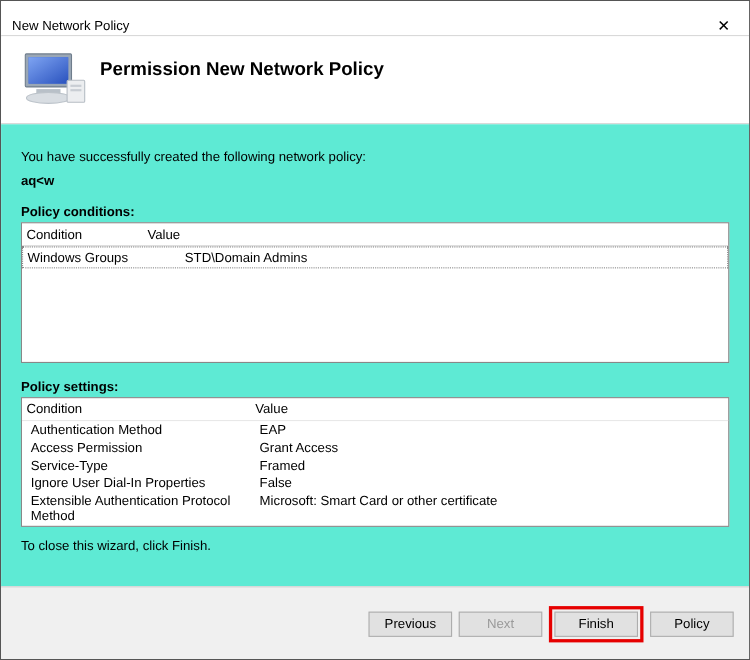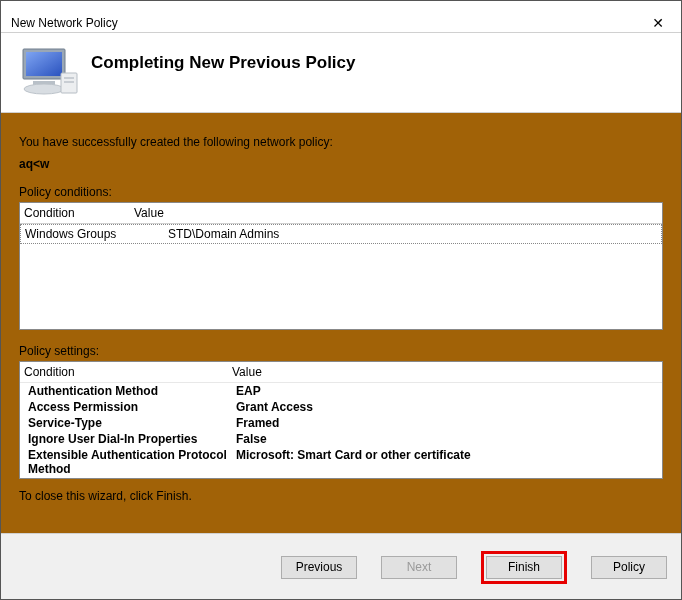--- a/index.html
+++ b/index.html
@@ -38,27 +38,27 @@
     border-bottom: 1px solid #d0d0d0;
   }
   .header .icon-wrap { width: 70px; }
   .header .heading {
     font-size: 17px;
     font-weight: bold;
     color: #000;
     margin-top: -20px;
   }
   .content {
-    background: #a16207;
+    background: #5eead4;
     padding: 16px 18px 0 18px;
     height: 420px;
   }
   .intro { margin: 6px 0 8px 0; }
   .policy-name { font-weight: bold; margin-bottom: 14px; }
-  .section-label { font-weight: normal; margin-bottom: 3px; }
+  .section-label { font-weight: bold; margin-bottom: 3px; }
   .conditions-box {
     background: #fff;
     border: 1px solid #888;
     height: 128px;
   }
   .cond-header {
     display: flex;
     border-bottom: 1px solid #d0d0d0;
     padding: 3px 4px;
   }
@@ -85,31 +85,30 @@
   .settings-header {
     display: flex;
     padding: 3px 4px;
     border-bottom: 1px solid #e8e8e8;
   }
   .set-col1 { width: 208px; }
   .set-col2 { flex: 1; }
   .set-row {
     display: flex;
     padding: 1px 8px;
-    font-weight: bold;
   }
   .close-hint { margin-top: 10px; }
   .footer {
     background: #f0f0f0;
     height: 67px;
     display: flex;
     justify-content: flex-end;
     align-items: center;
     padding-right: 14px;
-    gap: 24px;
+    gap: 6px;
     border-top: 1px solid #d0d0d0;
   }
   .btn {
     min-width: 76px;
     height: 23px;
     background: #e1e1e1;
     border: 1px solid #adadad;
     font-size: 12px;
     font-family: inherit;
     cursor: pointer;
@@ -150,21 +149,21 @@
       <rect x="43" y="34" width="10" height="2" fill="#c8cdd3"></rect>
       <rect x="43" y="38" width="10" height="2" fill="#c8cdd3"></rect>
       <defs>
         <linearGradient id="g1" x1="0" y1="0" x2="1" y2="1">
           <stop offset="0" stop-color="#7ea4f2"></stop>
           <stop offset="1" stop-color="#2a52be"></stop>
         </linearGradient>
       </defs>
     </svg>
   </div>
-  <div class="heading">Completing New Previous Policy</div>
+  <div class="heading">Permission New Network Policy</div>
 </div>
 
 <div class="content">
   <div class="intro">You have successfully created the following network policy:</div>
   <div class="policy-name">aq&lt;w</div>
 
   <div class="section-label">Policy conditions:</div>
   <div class="conditions-box">
     <div class="cond-header">
       <div class="cond-col1">Condition</div>

